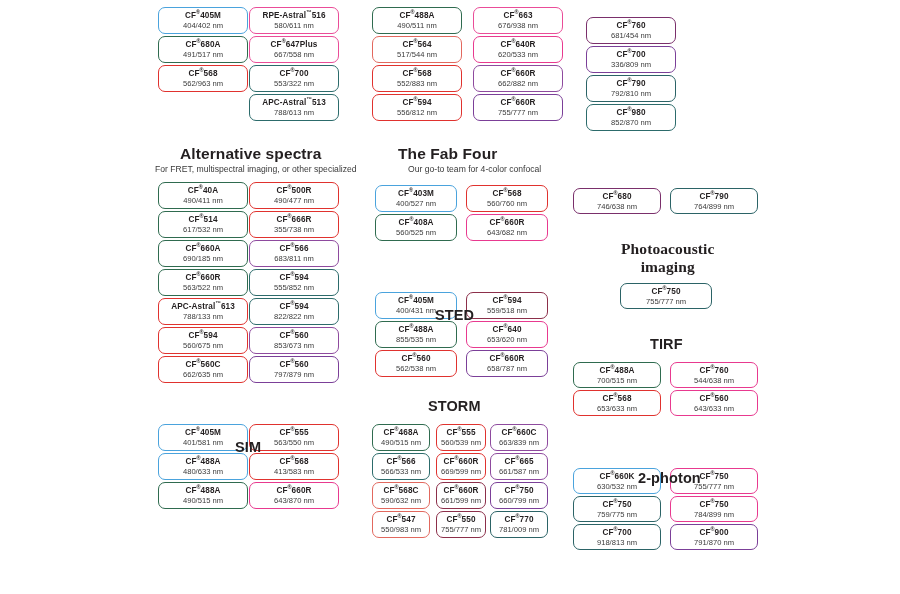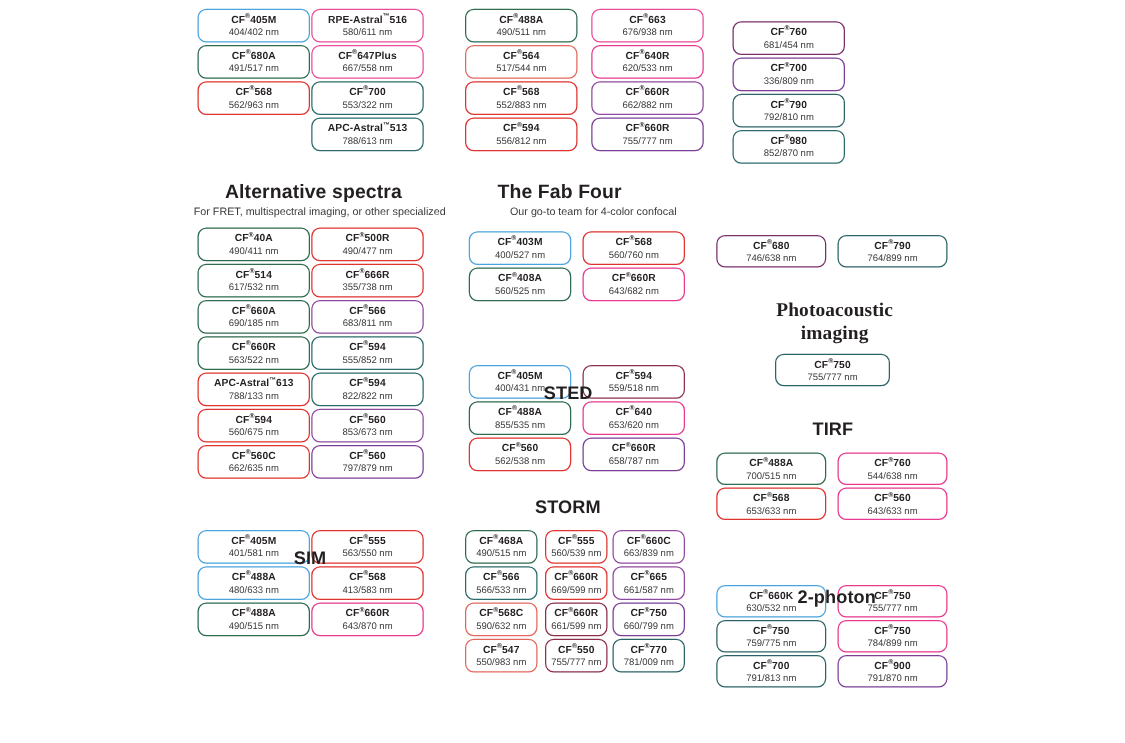--- a/index.html
+++ b/index.html
@@ -344,21 +344,21 @@
     <div class="chip" style="left: 573px; top: 468px; width: 88px; height: 26px; border-color: rgb(74, 163, 221);">
       <div class="nm">CF<sup>®</sup>660K</div>
       <div class="wl">630/532 nm</div>
     </div>
     <div class="chip" style="left: 573px; top: 496px; width: 88px; height: 26px; border-color: rgb(43, 99, 102);">
       <div class="nm">CF<sup>®</sup>750</div>
       <div class="wl">759/775 nm</div>
     </div>
     <div class="chip" style="left: 573px; top: 524px; width: 88px; height: 26px; border-color: rgb(43, 99, 102);">
       <div class="nm">CF<sup>®</sup>700</div>
-      <div class="wl">791/813 nm</div>
+      <div class="wl">918/813 nm</div>
     </div>
     <div class="chip" style="left: 670px; top: 468px; width: 88px; height: 26px; border-color: rgb(232, 57, 143);">
       <div class="nm">CF<sup>®</sup>750</div>
       <div class="wl">755/777 nm</div>
     </div>
     <div class="chip" style="left: 670px; top: 496px; width: 88px; height: 26px; border-color: rgb(232, 57, 143);">
       <div class="nm">CF<sup>®</sup>750</div>
       <div class="wl">784/899 nm</div>
     </div>
     <div class="chip" style="left: 670px; top: 524px; width: 88px; height: 26px; border-color: rgb(123, 63, 152);">

